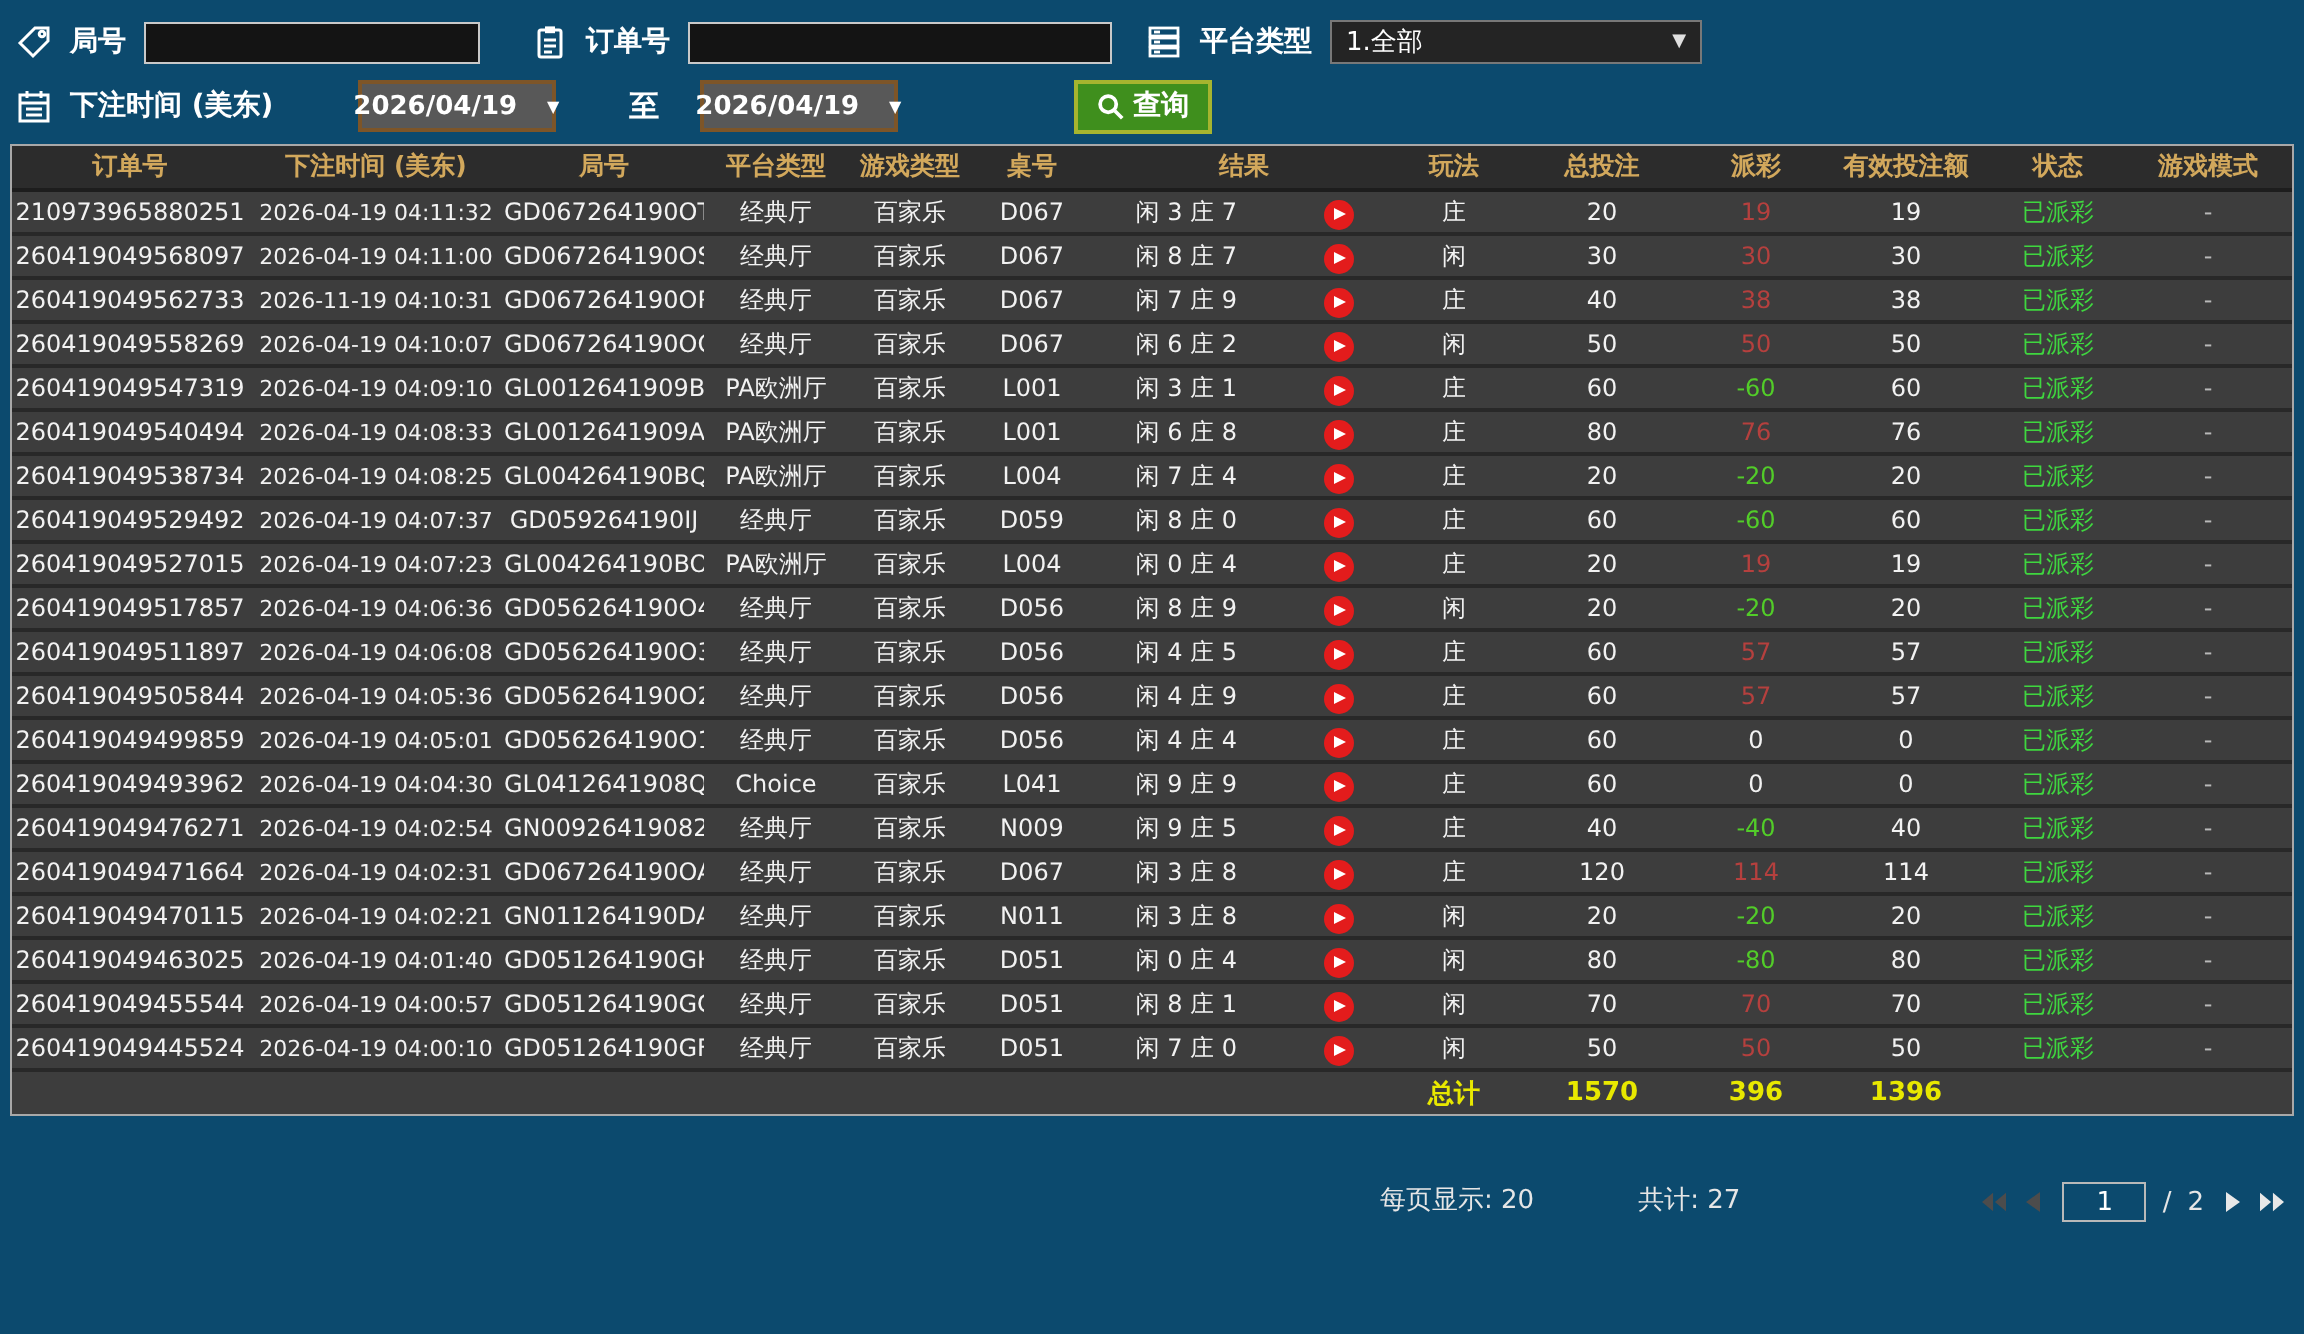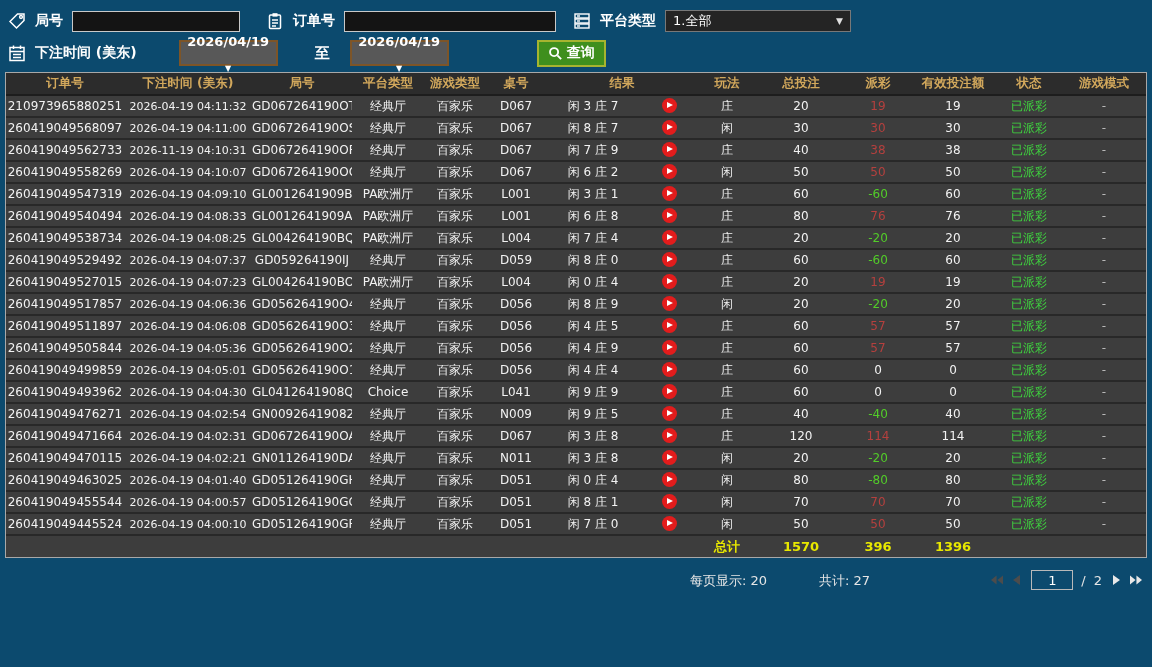--- a/index.html
+++ b/index.html
@@ -24,21 +24,21 @@
   .select {
     width:186px; height:22px; background:#242424; border:1px solid #787878;
     display:flex; align-items:center; justify-content:space-between;
     padding:0 7px; font-size:13px; color:#fff; cursor:pointer;
   }
   .caret { font-size:9px; color:#e0e0e0; }
   .datebtn {
     margin-left:33px; width:99px; height:26px; background:#585858;
     border:2px solid #7d5528; color:#fff; font-weight:bold; font-size:13px;
     display:flex; align-items:center; justify-content:center; gap:15px;
-    cursor:pointer; font-family:inherit; padding:0;flex-direction:column;
+    cursor:pointer; font-family:inherit; padding:0;
   }
   .datebtn .dcaret { font-size:8px; }
   .tolabel { margin-left:37px; margin-right:-13px; font-size:15px; }
   .searchbtn {
     margin-left:88px; height:27px; padding:0 9px; background:#3f8f1d;
     border:2px solid #a6b42f; color:#fff; font-weight:bold; font-size:14px;
     display:flex; align-items:center; gap:4px; cursor:pointer; font-family:inherit;
   }
   .searchbtn svg { width:15px; height:15px; }
   
@@ -47,35 +47,35 @@
   th {
     background:#2c2c2c; color:#d2a85c; font-size:12.5px; font-weight:bold;
     height:22px; border-bottom:2px solid #1d1d1d; white-space:nowrap; overflow:hidden; padding:0;
   }
   td {
     height:22px; text-align:center; font-size:12px; color:#f2f2f2;
     border-bottom:2px solid #282828; white-space:nowrap; overflow:hidden; padding:0;
   }
   tbody tr:last-child td { border-bottom:none; }
   td.time { font-size:11px; }
-  .rescell { display:flex; align-items:flex-start; width:100%; }
+  .rescell { display:flex; align-items:flex-end; width:100%; }
   .res-text { flex:0 0 62%; text-align:center; }
   .playwrap { flex:1; display:flex; justify-content:center; }
   .play { width:15px; height:15px; border-radius:50%; background:#e31c1c; position:relative; cursor:pointer; }
   .play::after {
     content:""; position:absolute; left:5.5px; top:4px;
     border-left:6px solid #fff; border-top:3.5px solid transparent; border-bottom:3.5px solid transparent;
   }
   td.pos { color:#b5403e; }
   td.neg { color:#52cc29; }
   td.status { color:#3fd63f; }
   td.mode { color:#b9b9b9; }
   tr.summary td { color:#e8e800; font-weight:bold; font-size:13px; }
   
-  .bottombar { height:32px; display:flex; align-items:flex-end; font-size:13px; color:#e6e6e6; padding:0 10px; }
+  .bottombar { height:32px; display:flex; align-items:flex-start; font-size:13px; color:#e6e6e6; padding:0 10px;margin-top:33px; }
   .perpage { margin-left:680px; }
   .totalcount { margin-left:52px; }
   .pager { margin-left:auto; display:flex; align-items:center; gap:8px; }
   .pbtn { display:inline-flex; color:#e8e8e8; cursor:pointer; }
   .pbtn.disabled { color:#4c4c4c; }
   .pbtn svg { width:12px; height:12px; fill:currentColor; }
   .pageinput {
     width:42px; height:20px; background:transparent; border:1px solid #b9b9b9;
     color:#fff; text-align:center; font-size:13px; outline:none; font-family:inherit;
   }

